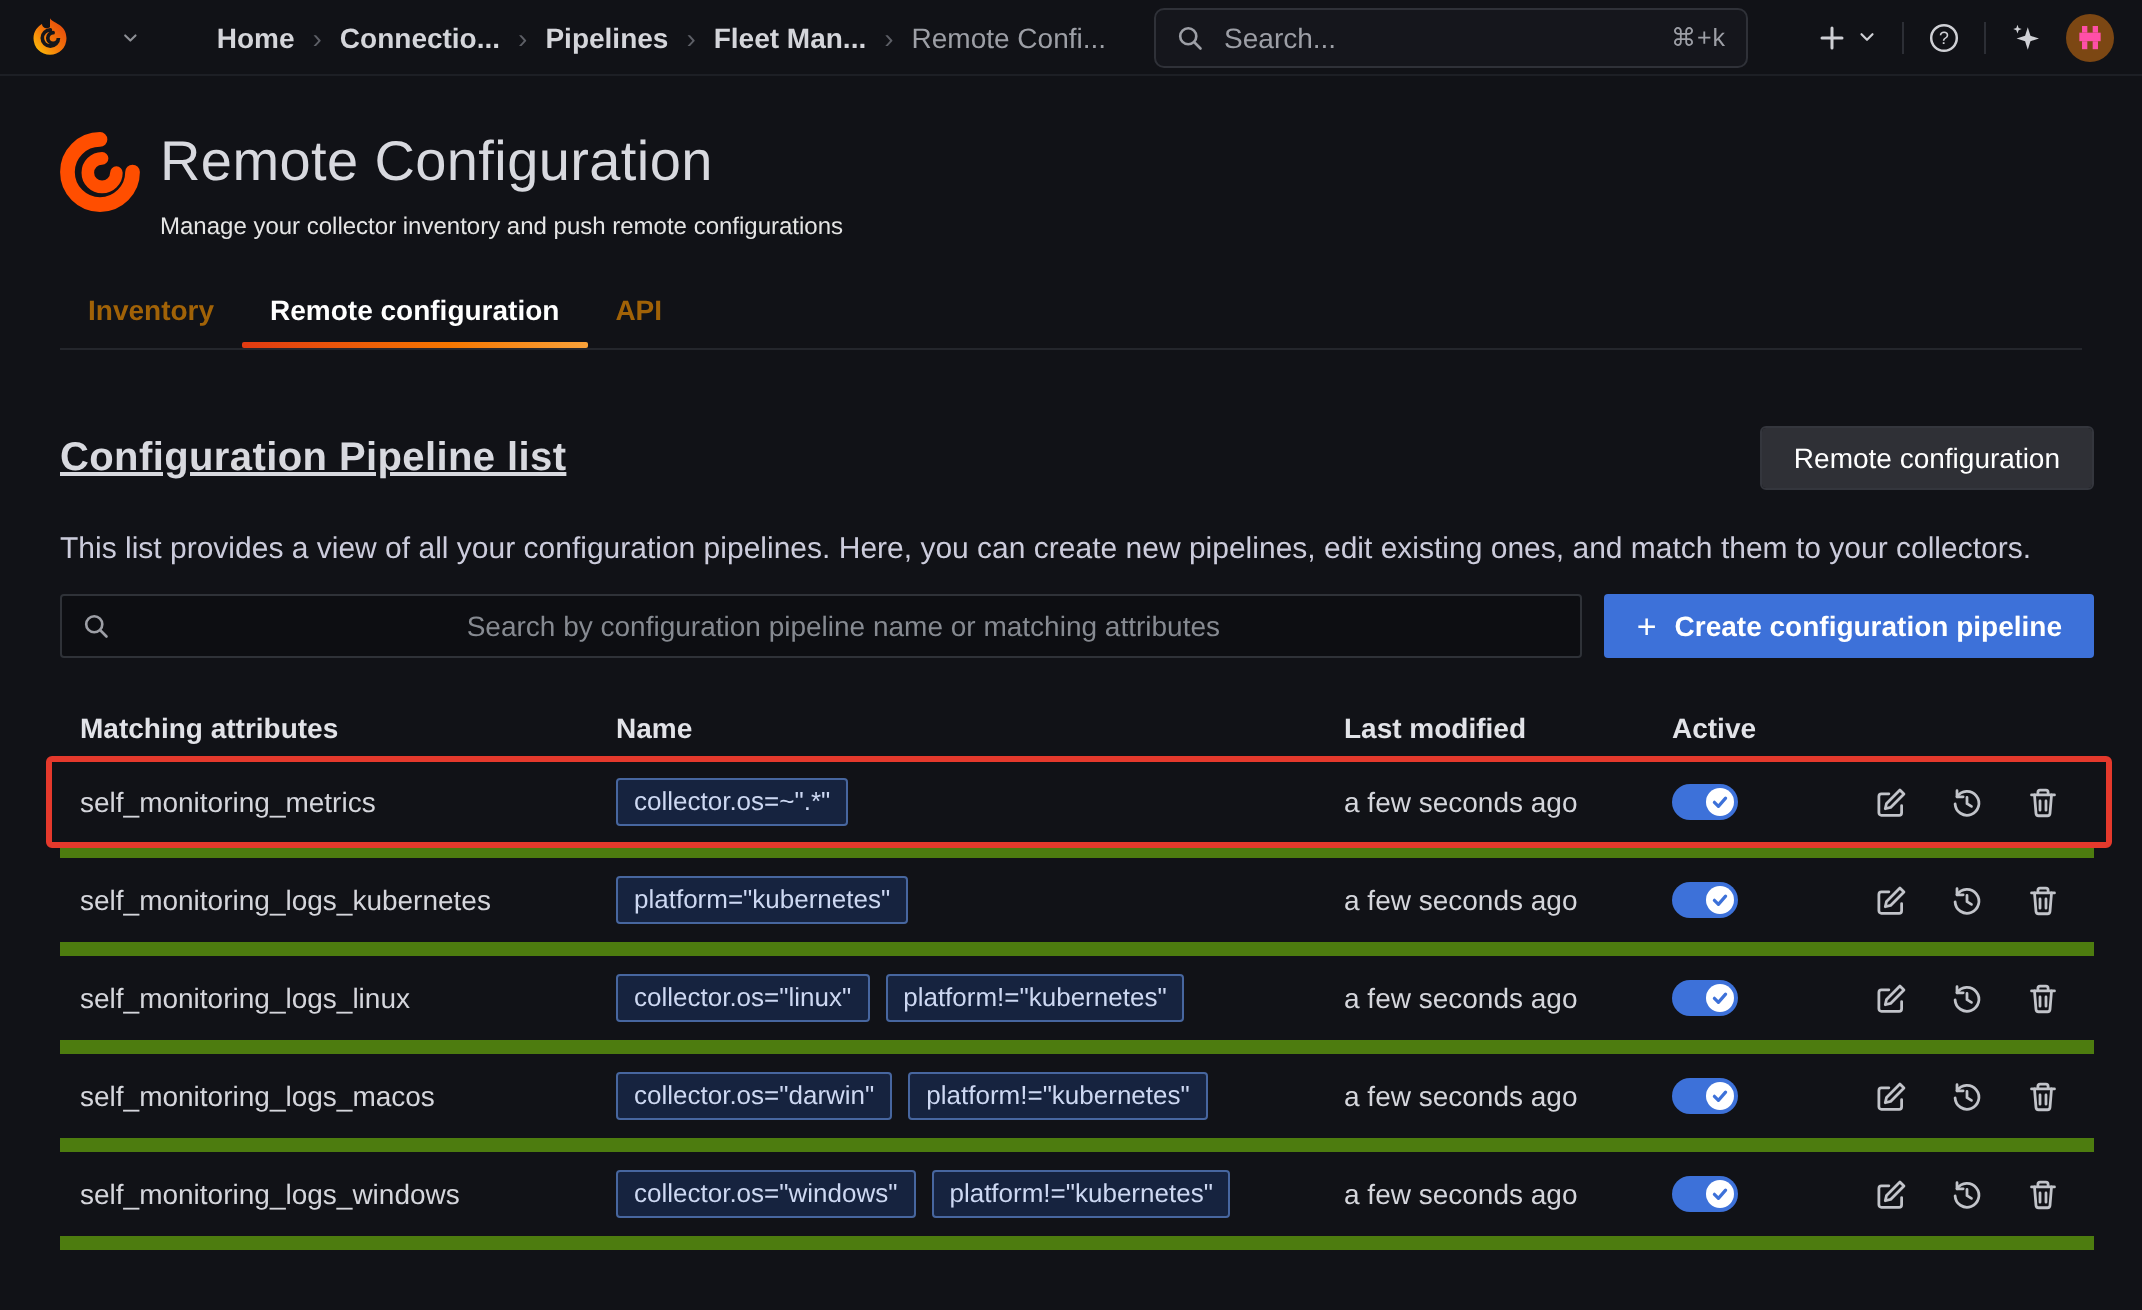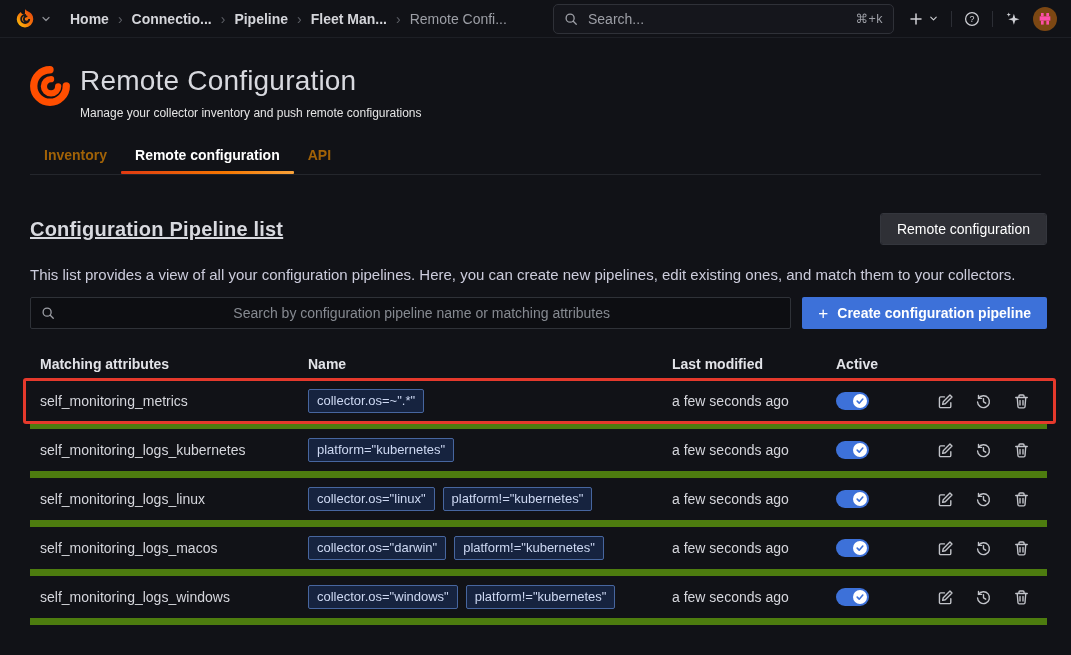--- a/index.html
+++ b/index.html
@@ -3,21 +3,21 @@
 <meta charset="utf-8">
 <style>
   * { box-sizing: border-box; }
   html,body { margin:0; padding:0; }
   body {
     width:1071px; height:655px; overflow:hidden; position:relative;
     background:#111217; color:#ccccdc;
     font-family:"Liberation Sans", sans-serif;
   }
   
-  .topbar { display:flex; align-items:center; height:38px; padding:0 14px; gap:4px;
+  .topbar { display:flex; align-items:center; height:38px; padding:0 14px; gap:24px;
             border-bottom:1px solid #1d1f25; background:#111217; }
   .logo { width:22px; height:22px; flex:0 0 auto; cursor:pointer; }
   .chev { width:12px; height:12px; color:#8e9096; }
   .crumbs { display:flex; align-items:center; gap:9px; margin-left:14px; font-size:14px; font-weight:600; color:#d4d5da; white-space:nowrap; }
   .crumb { cursor:pointer; }
   .crumb-sep { color:#5d5f66; font-weight:400; }
   .crumb.current { color:#9d9fa6; font-weight:400; cursor:default; }
   .top-search { margin-left:auto; width:341px; height:30px; margin-right:10px;
     background:#15161c; border:1px solid #2f3138; border-radius:5px;
     display:flex; align-items:center; padding:0 10px; gap:8px; cursor:text; }
@@ -104,21 +104,21 @@
   </svg>
   <svg class="chev" viewBox="0 0 16 16">
     <path d="M4 6l4 4 4-4" fill="none" stroke="currentColor" stroke-width="1.6" stroke-linecap="round" stroke-linejoin="round"></path>
   </svg>
 
   <div class="crumbs">
     <span class="crumb">Home</span>
     <span class="crumb-sep">›</span>
     <span class="crumb">Connectio...</span>
     <span class="crumb-sep">›</span>
-    <span class="crumb">Pipeline</span>
+    <span class="crumb">Pipelines</span>
     <span class="crumb-sep">›</span>
     <span class="crumb">Fleet Man...</span>
     <span class="crumb-sep">›</span>
     <span class="crumb current">Remote Confi...</span>
   </div>
 
   <div class="top-search">
     <svg viewBox="0 0 16 16">
       <circle cx="7" cy="7" r="4.6" fill="none" stroke="currentColor" stroke-width="1.5"></circle>
       <line x1="10.6" y1="10.6" x2="14" y2="14" stroke="currentColor" stroke-width="1.5" stroke-linecap="round"></line>

